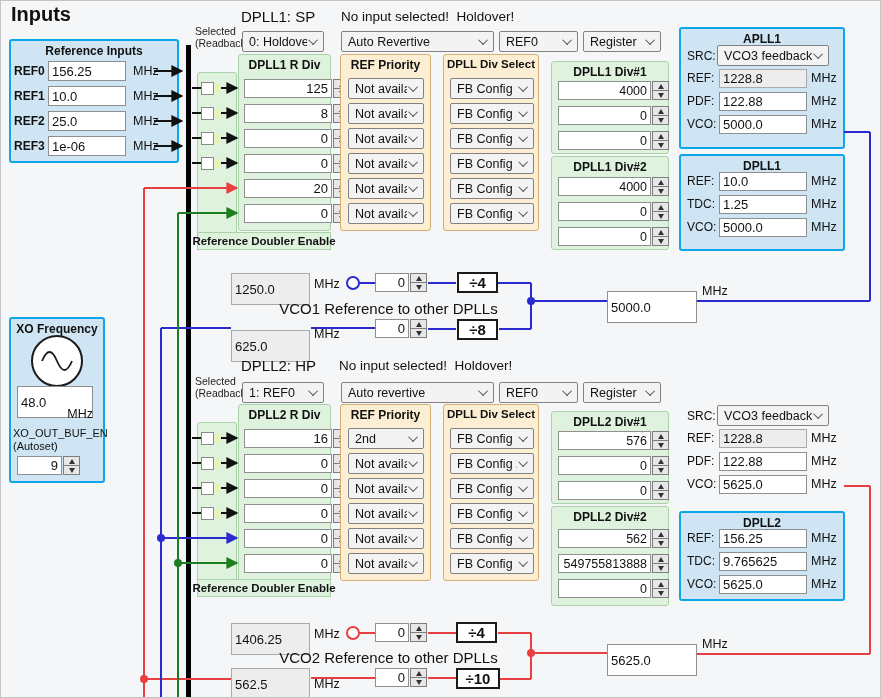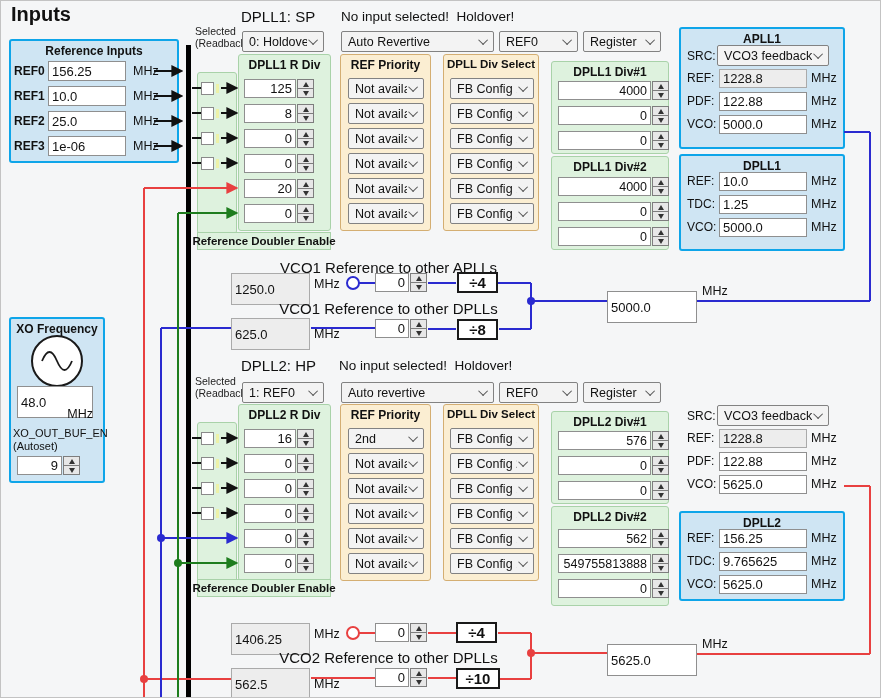--- a/index.html
+++ b/index.html
@@ -31,21 +31,21 @@
   .spin-row{display:flex;height:19px}
   .spin-val{background:#fff;border:1px solid #8f8f8f;box-sizing:border-box;font-size:13px;
             display:flex;align-items:center;justify-content:flex-end;padding:0 3px;overflow:hidden}
   .spin-btns{display:flex;flex-direction:column;width:17px;margin-left:1px}
   .sb{flex:1;background:#e7e7e7;border:1px solid #7d7d7d;box-sizing:border-box;
       display:flex;align-items:center;justify-content:center}
   .sb+.sb{border-top:none}
   .tri{width:0;height:0;border-left:3.5px solid transparent;border-right:3.5px solid transparent}
   .tri-up{border-bottom:5px solid #333}
   .tri-down{border-top:5px solid #333}
-  .rdiv-vals .spin-val{width:52px}
+  .rdiv-vals .spin-val{width:88px}
   .div-vals .spin-val{width:93px;font-size:12.5px}
   .vco-spin .spin-val{width:34px}
   .xo-spin .spin-val{width:45px}
   .cb-stack{position:absolute;display:flex;flex-direction:column;gap:12px}
   .cb-row{display:flex;align-items:center;height:13px}
   .cb{width:13px;height:13px;background:#fff;border:1px solid #8a8a8a;box-sizing:border-box}
   .tick{width:3px;height:9px;background:#edf2a9;margin-left:2px}
   .ref-stack{position:absolute;display:flex;flex-direction:column;gap:5px}
   .ref-row{display:flex;align-items:center;height:20px}
   .ref-label{font-size:12px;font-weight:bold;width:34px}
@@ -542,40 +542,39 @@
         <span class="vunit">MHz</span>
       </div>
 
       <div class="vrow">
         <span class="vlabel">VCO:</span>
         <div class="vinput">5000.0</div>
         <span class="vunit">MHz</span>
       </div>
     </div>
 
-  <div class="vco-label" style="left:240px;top:258px">VCO1 Reference to other APLLs</div>
   <div class="tbox ro" style="left:230px;top:272px;width:79px;height:19px">1250.0</div>
   <span class="unit-sm" style="left:313px;top:276px">MHz</span>
   <div class="spin-stack vco-spin" style="left:374px;top:272px">
     <div class="spin-row">
       <div class="spin-val">0</div>
       <div class="spin-btns">
         <div class="sb">
             <i class="tri tri-up"></i>
           </div>
         <div class="sb">
             <i class="tri tri-down"></i>
           </div>
       </div>
     </div>
   </div>
   <div class="divbox" style="left:456px;top:271px;width:41px;height:21px">÷4</div>
 
   <div class="vco-label" style="left:240px;top:299px">VCO1 Reference to other DPLLs</div>
-  <div class="tbox ro" style="left:230px;top:317px;width:79px;height:19px">625.0</div>
+  <div class="tbox ro" style="left:230px;top:329px;width:79px;height:19px">625.0</div>
   <span class="unit-sm" style="left:313px;top:326px">MHz</span>
   <div class="spin-stack vco-spin" style="left:374px;top:318px">
     <div class="spin-row">
       <div class="spin-val">0</div>
       <div class="spin-btns">
         <div class="sb">
             <i class="tri tri-up"></i>
           </div>
         <div class="sb">
             <i class="tri tri-down"></i>

